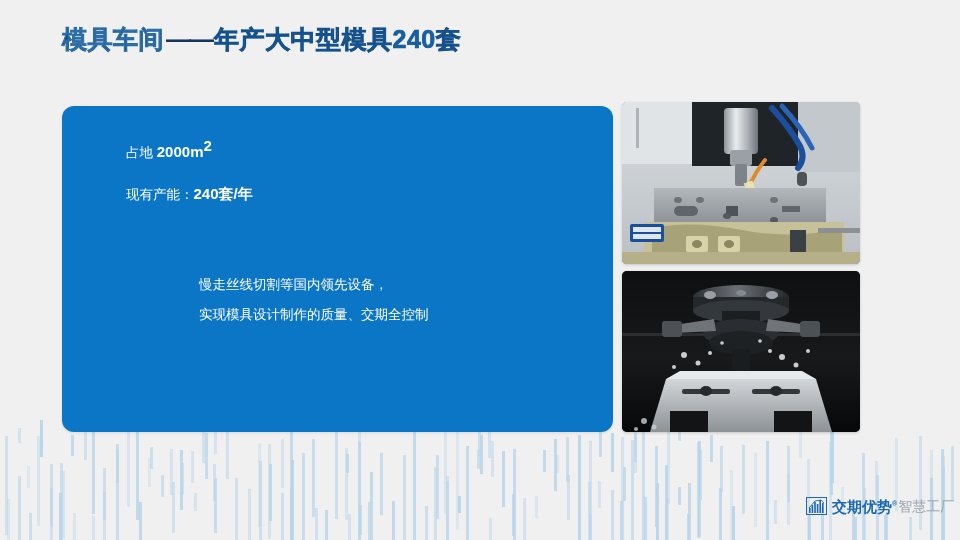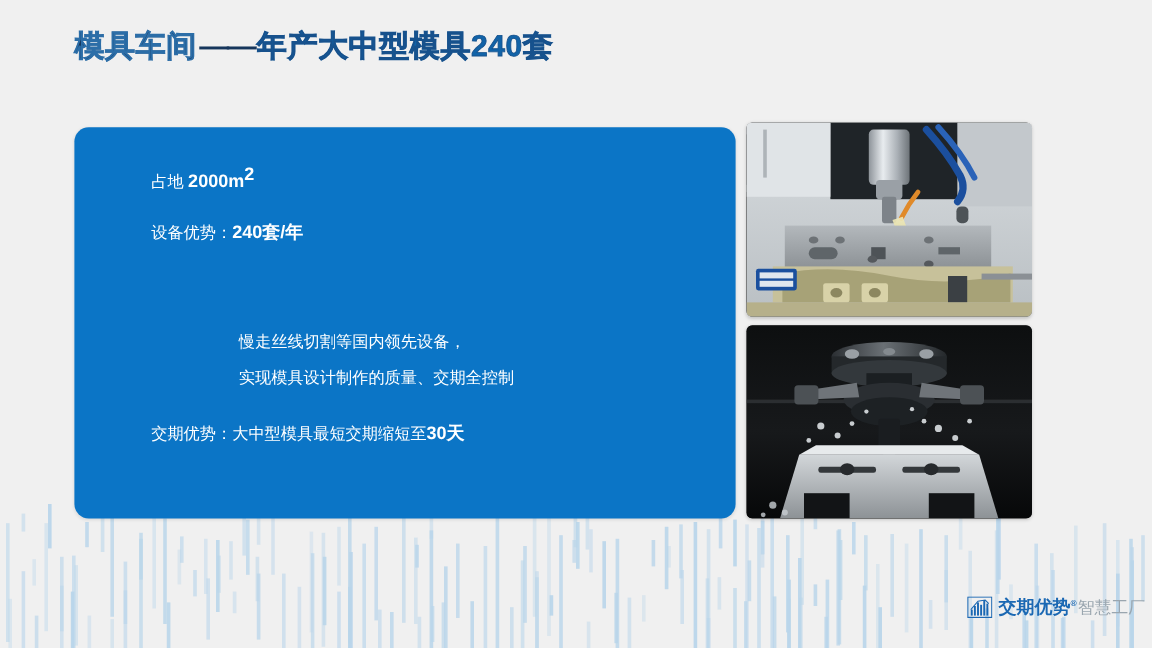--- a/index.html
+++ b/index.html
@@ -307,31 +307,28 @@
     <span class="t-dark">模具车间</span><span class="t-dash">——</span><span class="t-blue">年产大中型模具240套</span>
   </div>
 
   <div id="panel">
 
     <div class="line l1">
       <span>占地 </span><span class="hl">2000</span><span class="hl">m</span><span class="hl sup">2</span>
     </div>
 
     <div class="line l2">
-      <span>设备优势：</span><span class="hl">240套/年</span>
+      <span>现有产能：</span><span class="hl">240套/年</span>
     </div>
 
 
     <div class="line l4">慢走丝线切割等国内领先设备，</div>
 
     <div class="line l5">实现模具设计制作的质量、交期全控制</div>
 
-    <div class="line l6">
-      <span>交期优势：</span><span>大中型模具最短交期缩短至</span><span class="hl">30天</span>
-    </div>
 
   </div>
 
   <div class="photo" id="photo-top">
     <svg viewBox="0 0 238 162" preserveAspectRatio="none">
       <defs>
         <linearGradient id="wallg" x1="0" y1="0" x2="0" y2="1">
           <stop offset="0%" stop-color="#d9dde0"></stop>
           <stop offset="100%" stop-color="#b9bfc3"></stop>
         </linearGradient>

